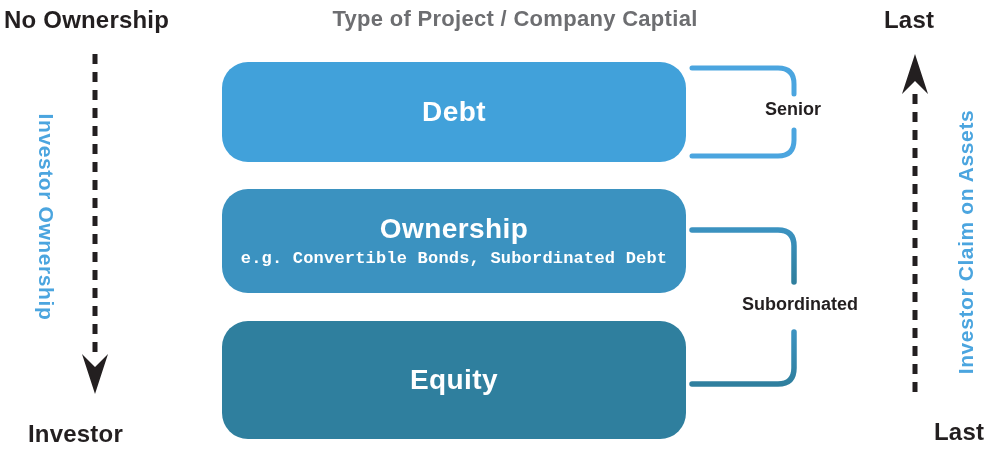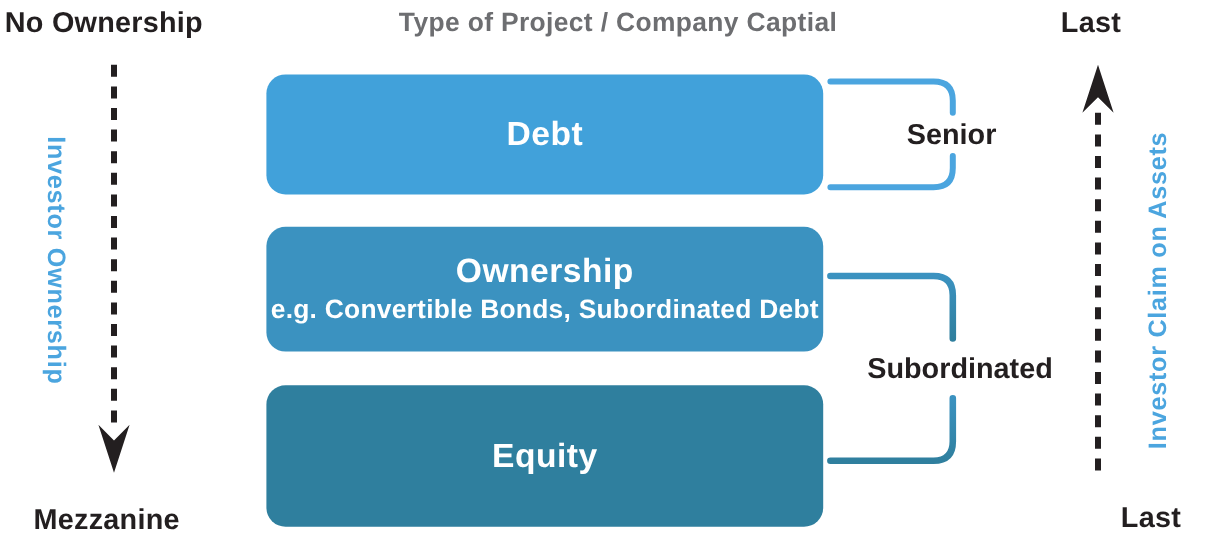--- a/index.html
+++ b/index.html
@@ -40,61 +40,62 @@
     letter-spacing: 0.6px;
     text-align: center;
     white-space: nowrap;
   }
   .rot-cw  { transform: rotate(90deg); }
   .rot-ccw { transform: rotate(-90deg); }
 
   .layer-box {
     left: 222px;
     width: 464px;
-    border-radius: 16px;
+    border-radius: 26px;
     color: #ffffff;
     display: flex;
     flex-direction: column;
     align-items: center;
     justify-content: center;
     text-align: center;
   }
   .layer-title {
     font-weight: bold;
     font-size: 28px;
     letter-spacing: 0.4px;
     line-height: 1.1;
   }
   .layer-subtitle {
     font-weight: bold;
-    font-size: 22px;
+    font-size: 17px;
     letter-spacing: 0.2px;
     margin-top: 4px;
+    font-family: Liberation Mono, monospace;
   }
   .bracket-label {
     font-weight: bold;
-    font-size: 24px;
+    font-size: 18px;
     color: #231F20;
     text-align: center;
     white-space: nowrap;
   }
   svg { display: block; }
 </style>
 </head>
 <body>
 
 <div class="canvas">
 
   <div class="abs corner-label" style="left:4px; top:6px;text-align:center;">No Ownership</div>
 
   <div class="abs diagram-title" style="color: rgb(109, 110, 113);">Type of Project / Company Captial</div>
 
   <div class="abs corner-label" style="left:884px; top:6px;">Last</div>
 
-  <div class="abs corner-label" style="left:28px; top:420px;">Mezzanine</div>
+  <div class="abs corner-label" style="left:28px; top:420px;">Investor</div>
 
   <div class="abs corner-label" style="left:934px; top:418px;">Last</div>
 
   <div class="abs" style="left:80px; top:48px;">
     <svg width="30" height="352" viewBox="0 0 30 352">
       <line x1="15" y1="6" x2="15" y2="306" stroke-width="5" stroke-dasharray="10 8" style="stroke: rgb(35, 31, 32);"></line>
       <polygon points="2,306 15,346 28,306 15,319" style="fill: rgb(35, 31, 32);"></polygon>
     </svg>
   </div>
 

